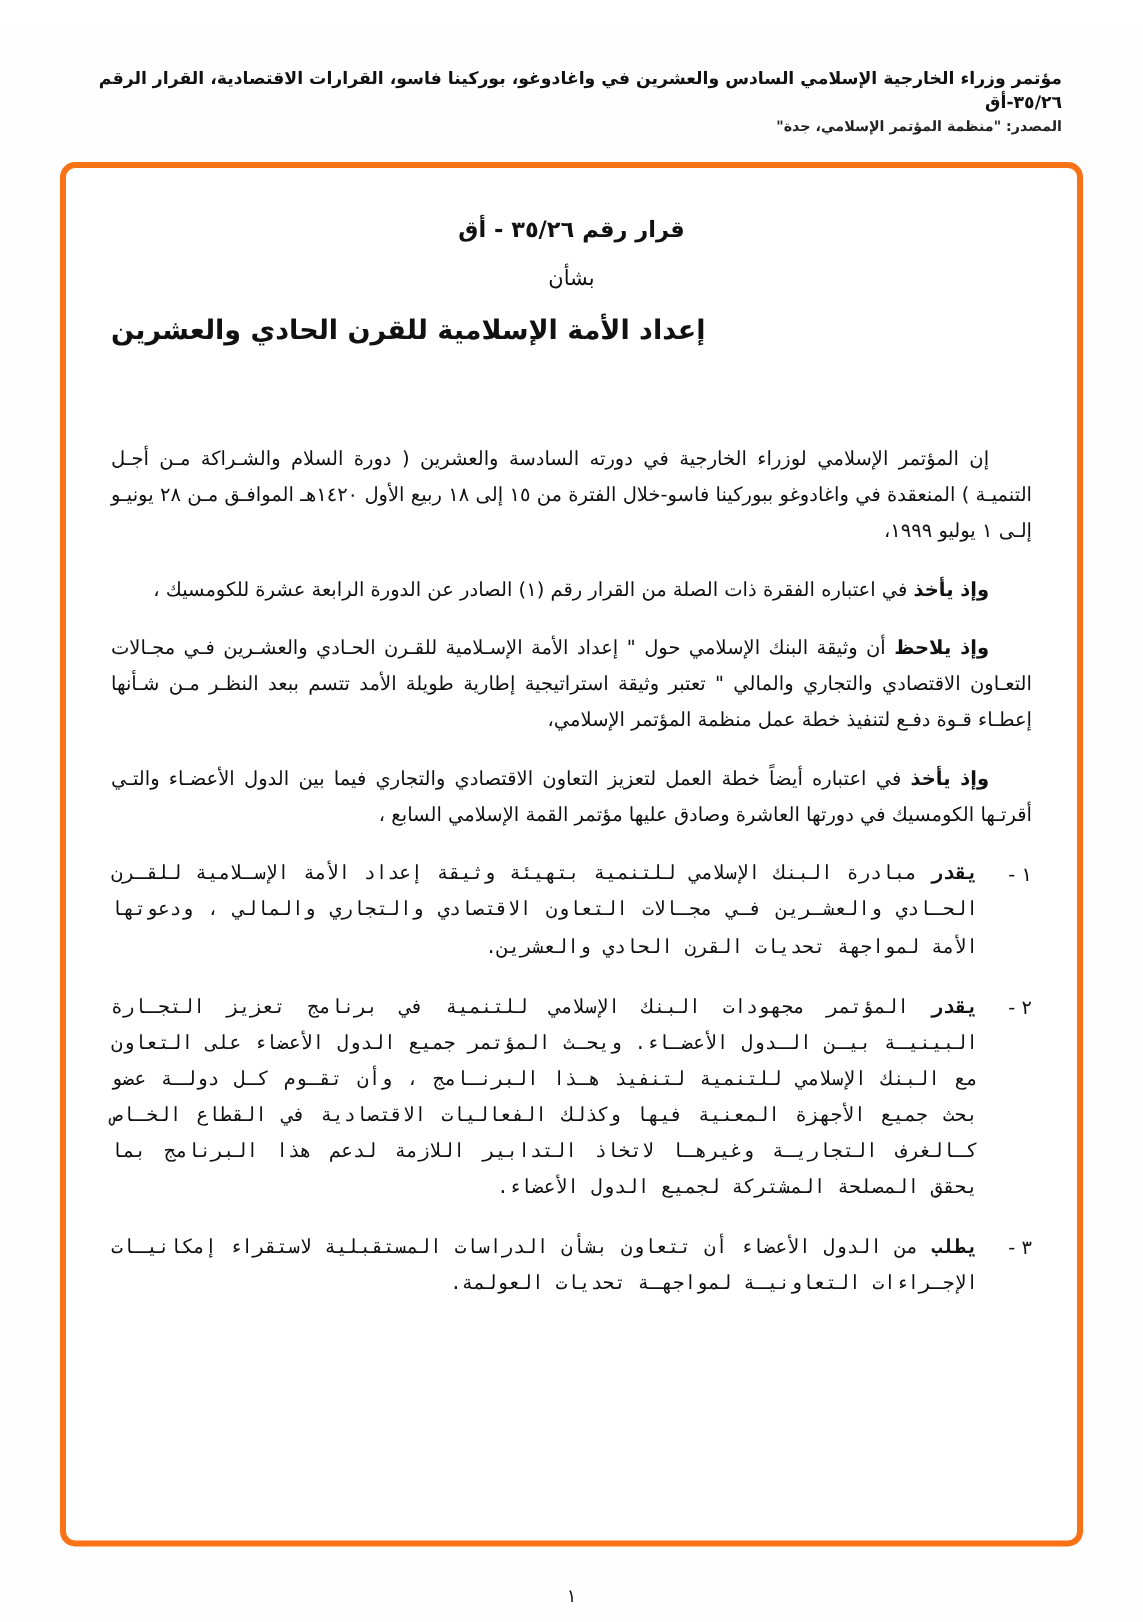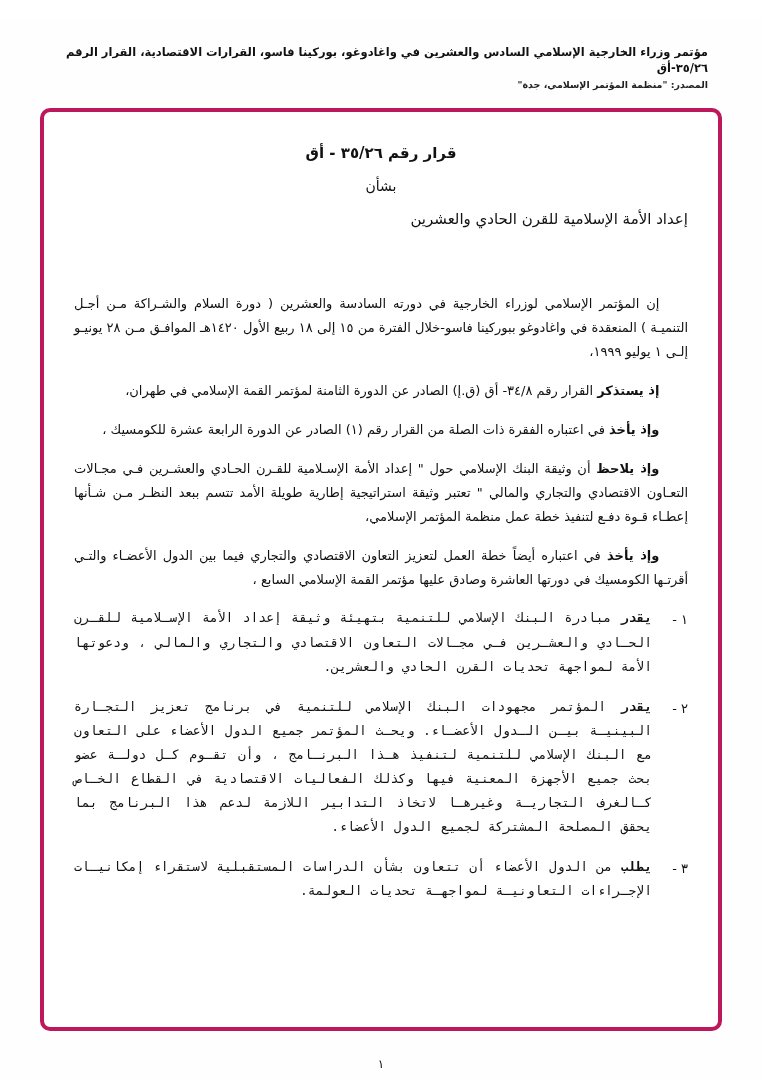--- a/index.html
+++ b/index.html
@@ -32,43 +32,43 @@
     font-weight: bold;
     margin-top: 3px;
     color: #222;
   }
   .frame {
     position: absolute;
     left: 40px;
     right: 40px;
     top: 90px;
     bottom: 68px;
-    border: 4px solid #be185d;
+    border: 4px solid #f97316;
     border-radius: 10px;
     padding: 26px 30px 20px 30px;
     box-sizing: border-box;
     background: #ffffff;
   }
   .res-title {
     text-align: center;
     font-weight: bold;
     font-size: 15px;
     margin-top: 6px;
     letter-spacing: 0.5px;
   }
   .res-subtitle {
     text-align: center;
     font-weight: normal;
     font-size: 14px;
     margin-top: 16px;
   }
   .res-subject {
-    text-align: right;
-    font-weight: normal;
-    font-size: 15px;
+    text-align: left;
+    font-weight: bold;
+    font-size: 18px;
     margin-top: 16px;
     margin-bottom: 64px;
   }
   .body-text {
     font-size: 13px;
     line-height: 1.85;
     text-align: justify;
   }
   .para {
     margin: 0 0 15px 0;
@@ -118,21 +118,20 @@
   <div class="frame">
 
     <div class="res-title">قرار رقم ٣٥/٢٦ - أق</div>
     <div class="res-subtitle">بشأن</div>
     <div class="res-subject">إعداد الأمة الإسلامية للقرن الحادي والعشرين</div>
 
     <div class="body-text">
 
       <p class="para indent"><span class="lead"></span><span>إن المؤتمر الإسلامي لوزراء الخارجية في دورته السادسة والعشرين ( دورة السلام والشـراكة مـن أجـل التنميـة ) المنعقدة في واغادوغو ببوركينا فاسو-خلال الفترة من ١٥ إلى ١٨ ربيع الأول ١٤٢٠هـ الموافـق مـن ٢٨ يونيـو إلـى ١ يوليو ١٩٩٩،</span></p>
 
-      <p class="para indent"><span class="lead">إذ يستذكر</span><span> القرار رقم ٣٤/٨- أق (ق.إ) الصادر عن الدورة الثامنة لمؤتمر القمة الإسلامي في طهران،</span></p>
 
       <p class="para indent"><span class="lead">وإذ يأخذ</span><span> في اعتباره الفقرة ذات الصلة من القرار رقم (١) الصادر عن الدورة الرابعة عشرة للكومسيك ،</span></p>
 
       <p class="para indent"><span class="lead">وإذ يلاحظ</span><span> أن وثيقة البنك الإسلامي حول " إعداد الأمة الإسـلامية للقـرن الحـادي والعشـرين فـي مجـالات التعـاون الاقتصادي والتجاري والمالي " تعتبر وثيقة استراتيجية إطارية طويلة الأمد تتسم ببعد النظـر مـن شـأنها إعطـاء قـوة دفـع لتنفيذ خطة عمل منظمة المؤتمر الإسلامي،</span></p>
 
       <p class="para indent"><span class="lead">وإذ يأخذ</span><span> في اعتباره أيضاً خطة العمل لتعزيز التعاون الاقتصادي والتجاري فيما بين الدول الأعضـاء والتـي أقرتـها الكومسيك في دورتها العاشرة وصادق عليها مؤتمر القمة الإسلامي السابع ،</span></p>
 
 
       <div class="item">
         <span class="marker">١ -</span>

